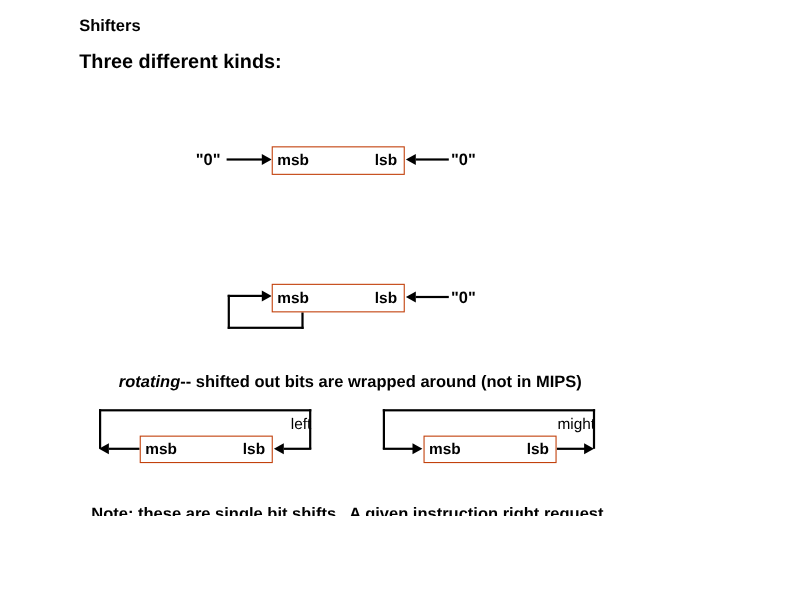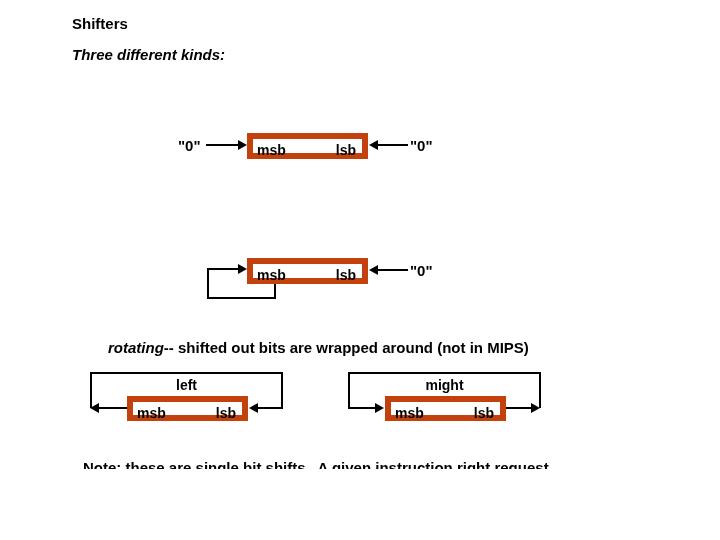--- a/index.html
+++ b/index.html
@@ -21,37 +21,37 @@
     font-weight: bold;
     white-space: pre;
     color: #000000;
   }
   .ital {
     font-style: italic;
   }
 
   
   #title          { left: 72px;  top: 15px;  font-size: 15px; }
-  #subtitle       { left: 72px;  top: 46px;  font-size: 15px; font-style: italic; }
+  #subtitle       { left: 72px;  top: 46px;  font-size: 18px; }
 
   .kind-line      { font-size: 15px; }
   #logical-line   { left: 108px; top: 83px; }
   #arith-line     { left: 108px; top: 211px; }
   #rot-line       { left: 108px; top: 339px; }
 
   #note-l1        { left: 83px;  top: 459px; font-size: 15px; }
   #note-l2        { left: 158px; top: 477px; font-size: 15px; }
 
   #footer         { left: 20px;  top: 512px; font-size: 8px; font-weight: normal;
                     font-family: "Liberation Sans", sans-serif; }
 
   
   .reg {
     position: absolute;
-    border: 6px solid #c2410c;
+    border: 1px solid #c2410c;
     background: #fff;
     box-sizing: border-box;
   }
   .reg span {
     position: absolute;
     font-weight: bold;
     font-size: 14px;
     top: 3px;
     white-space: pre;
   }
@@ -79,24 +79,24 @@
   .ar-l { border-right: 9px solid #000; }
 
   .lbl0 {
     position: absolute;
     font-weight: bold;
     font-size: 15px;
     white-space: pre;
   }
   .loop-lbl {
     position: absolute;
-    font-weight: bold;
+    font-weight: normal;
     font-size: 14px;
     white-space: pre;
-    text-align: center;
+    text-align: right;
   }
 </style>
 </head>
 <body>
 
 <div id="slide">
 
   <div class="txt" id="title">Shifters</div>
 
   <div class="txt" id="subtitle">Three different kinds:</div>

